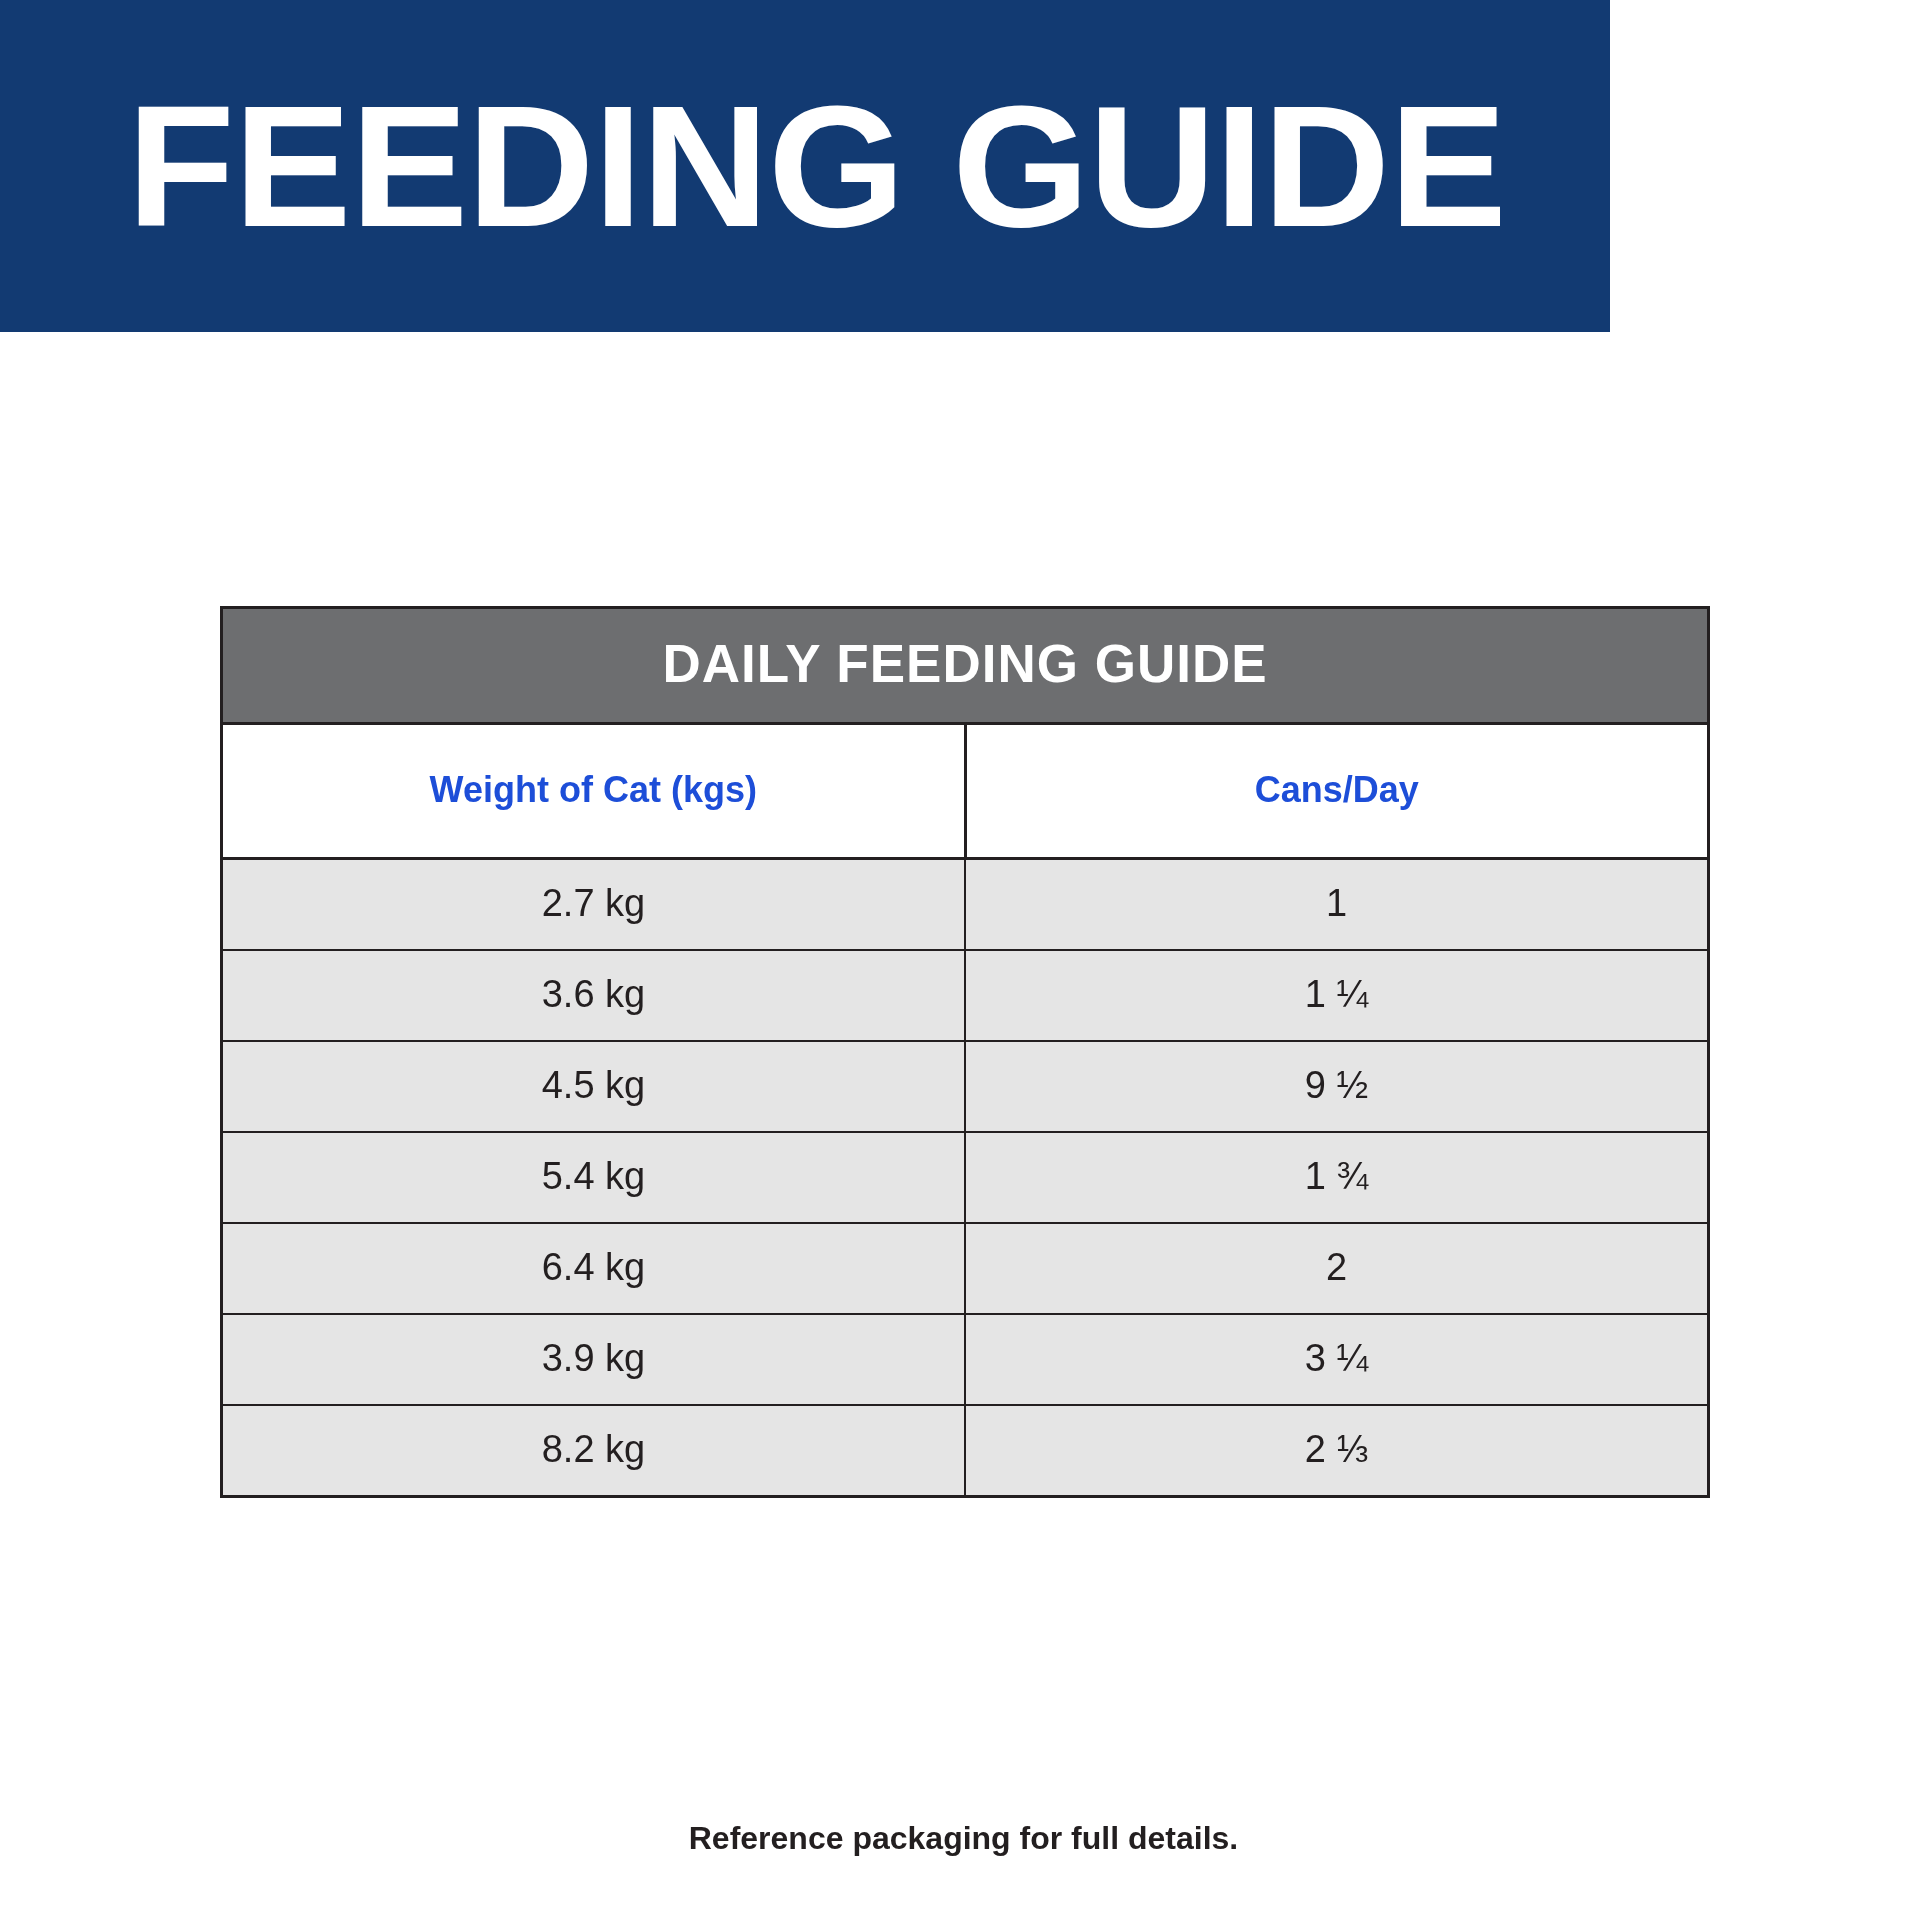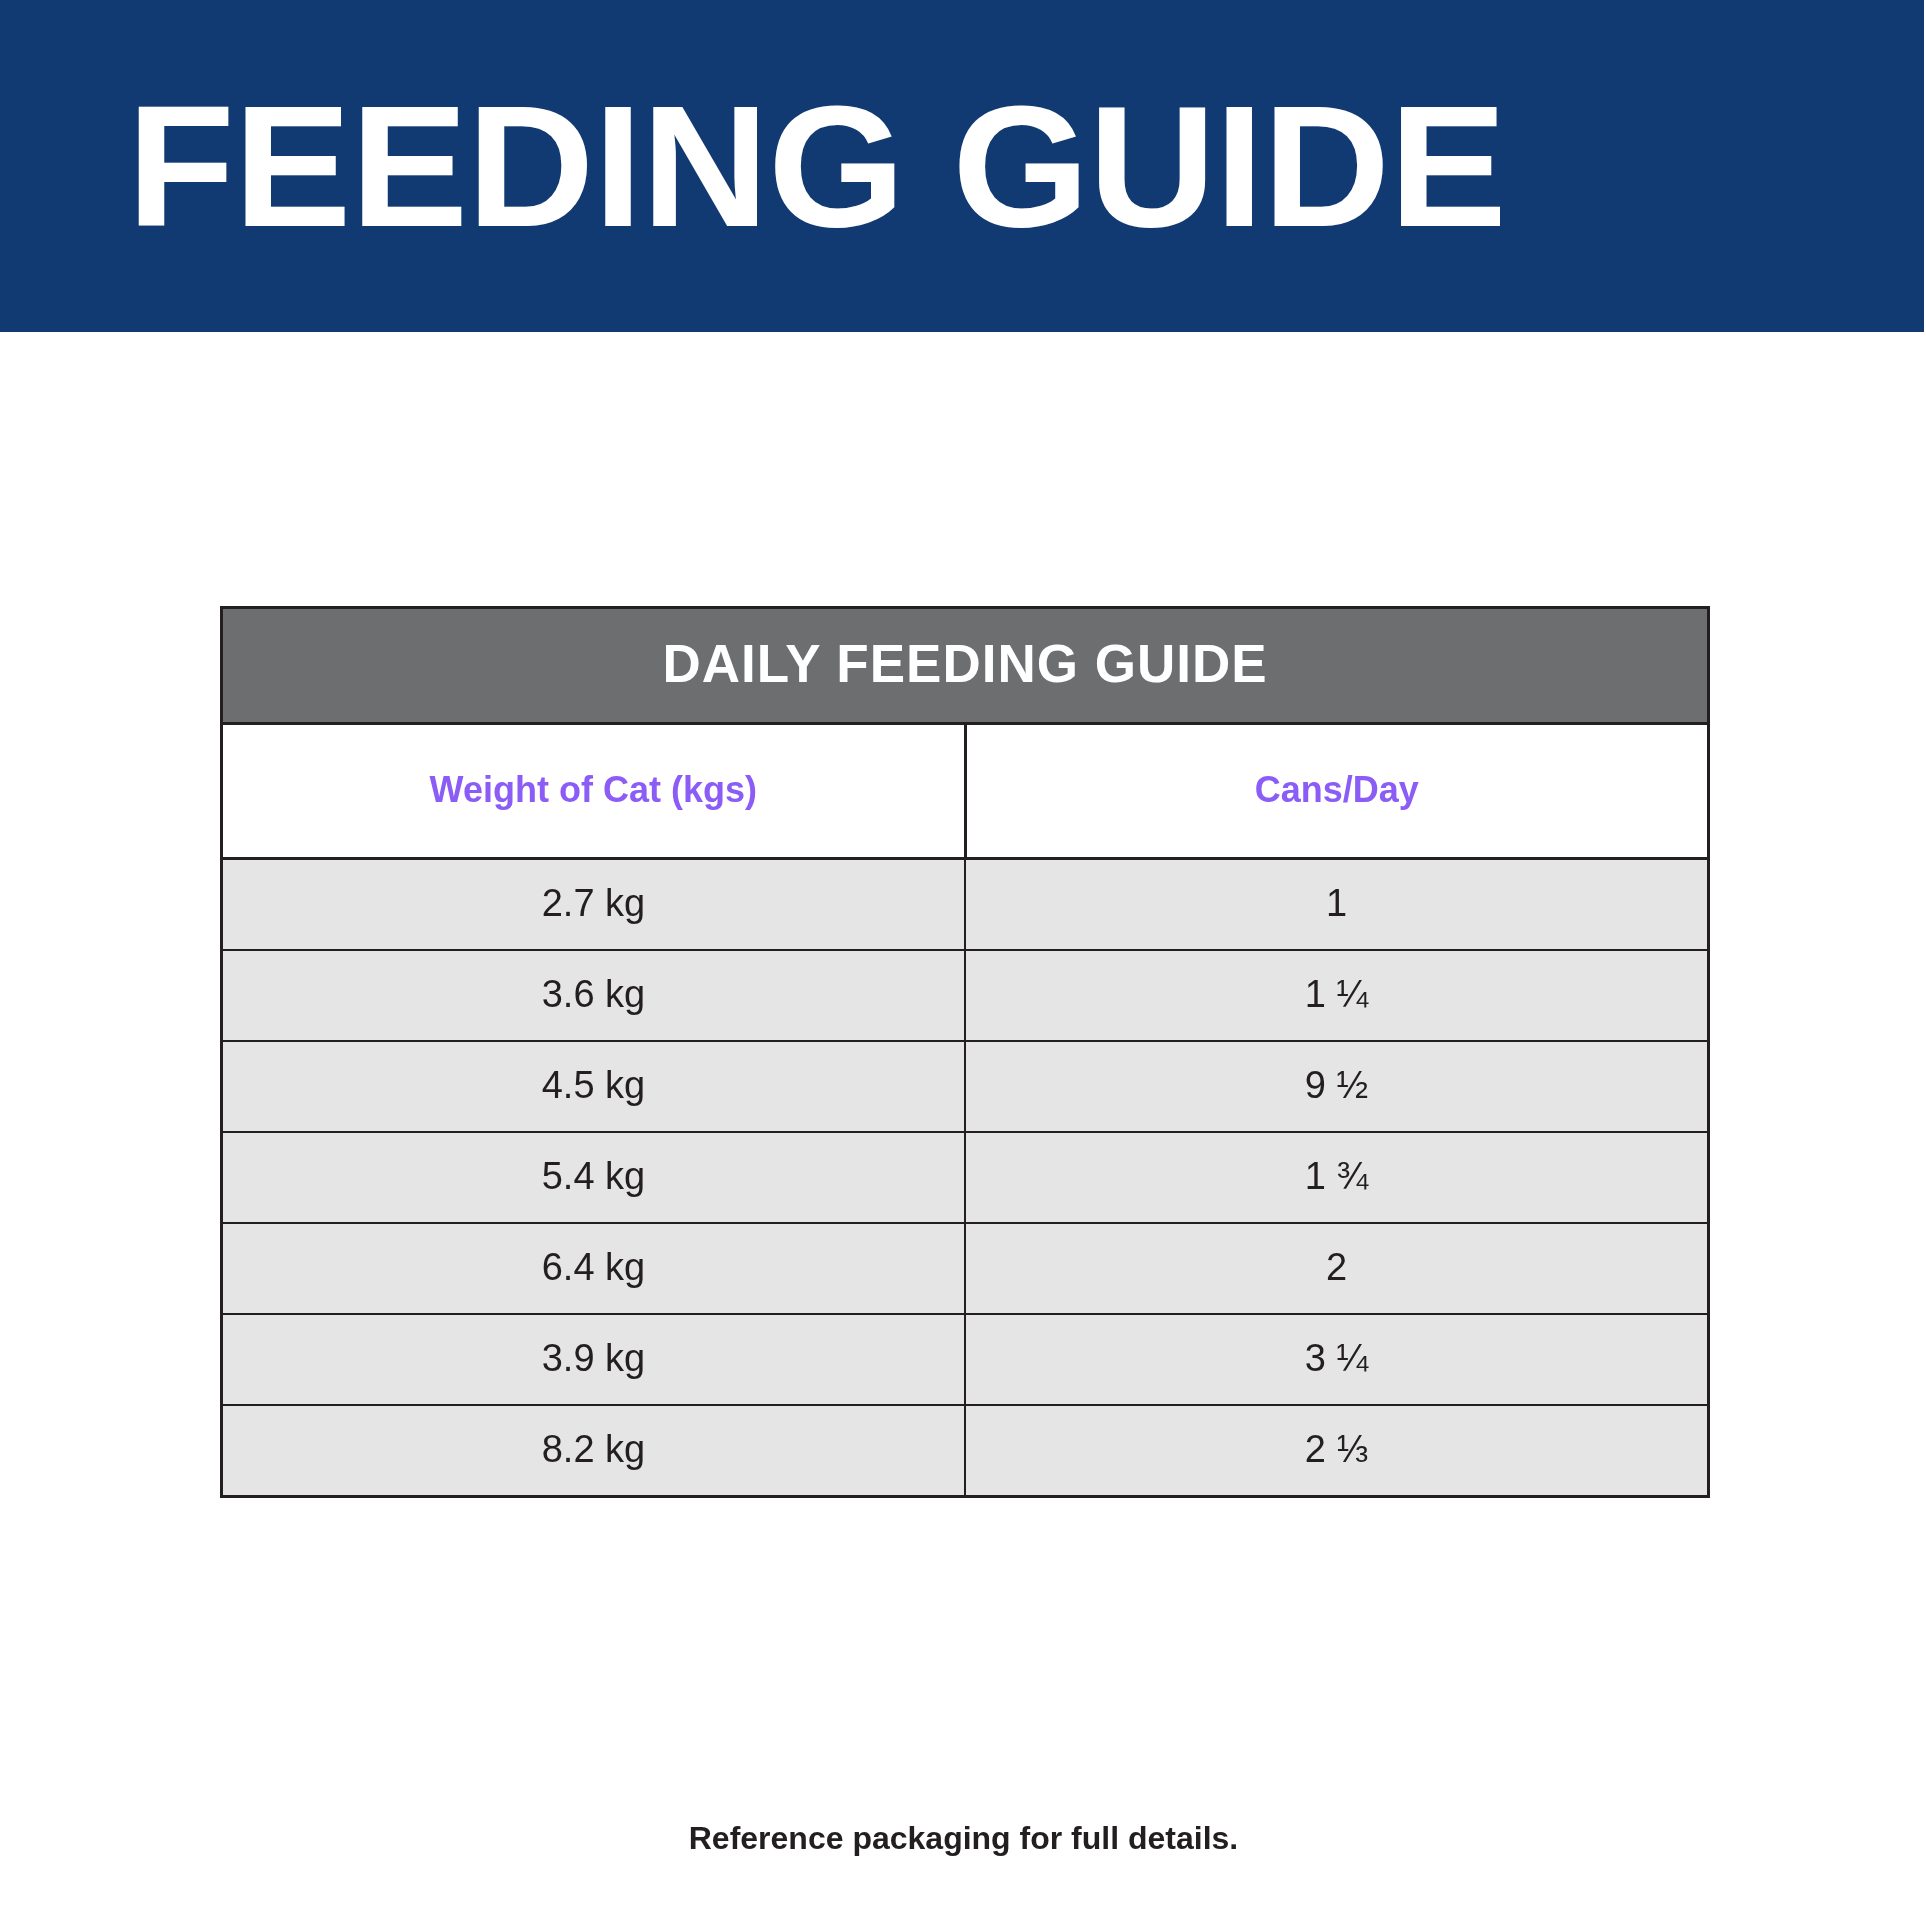--- a/index.html
+++ b/index.html
@@ -20,21 +20,21 @@
     width: 1927px;
     height: 1927px;
     background: #ffffff;
   }
 
   
   .banner {
     position: absolute;
     top: 0;
     left: 0;
-    width: 1924px;
+    width: 1610px;
     height: 332px;
     background: #123a72;
     display: flex;
     align-items: center;
   }
   .banner-title {
     color: #ffffff;
     font-family: "Liberation Sans", sans-serif;
     font-weight: bold;
     font-size: 173px;
@@ -64,21 +64,21 @@
     font-size: 53px;
     font-weight: bold;
     letter-spacing: 1px;
     text-align: center;
     padding: 24px 0 28px 0;
     border: 3px solid #231f20;
   }
   table.feeding .head-row th {
     font-size: 36px;
     font-weight: bold;
-    color: #8b5cf6;
+    color: #1d4ed8;
     text-align: center;
     padding: 44px 0 46px 0;
     border: 3px solid #231f20;
     background: #ffffff;
   }
   table.feeding td {
     font-size: 38px;
     color: #231f20;
     text-align: center;
     padding: 22px 0 24px 0;

